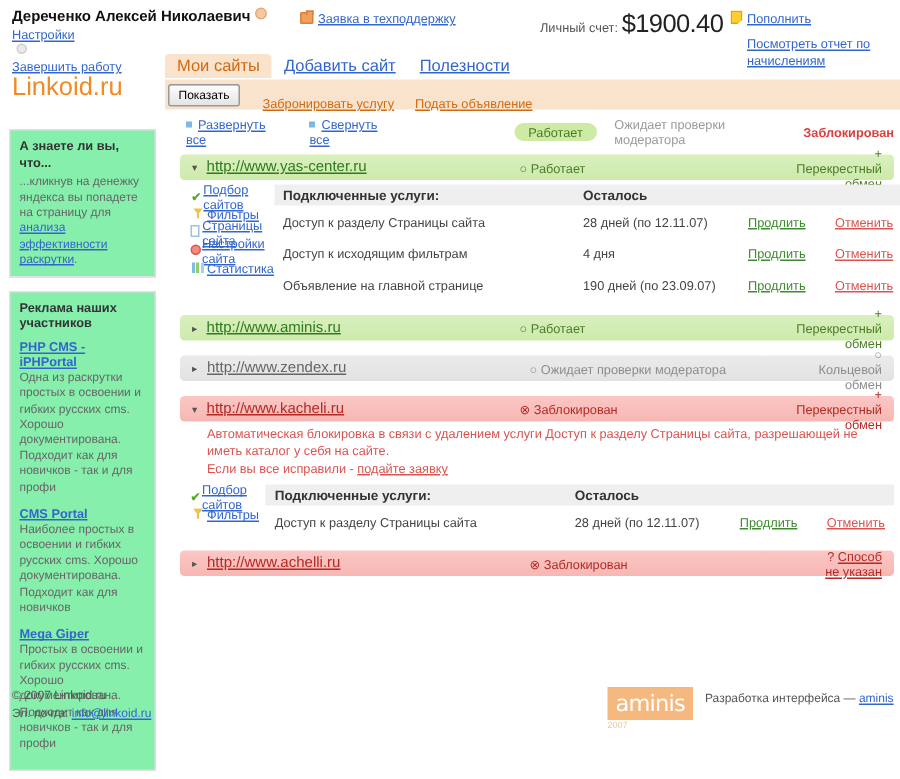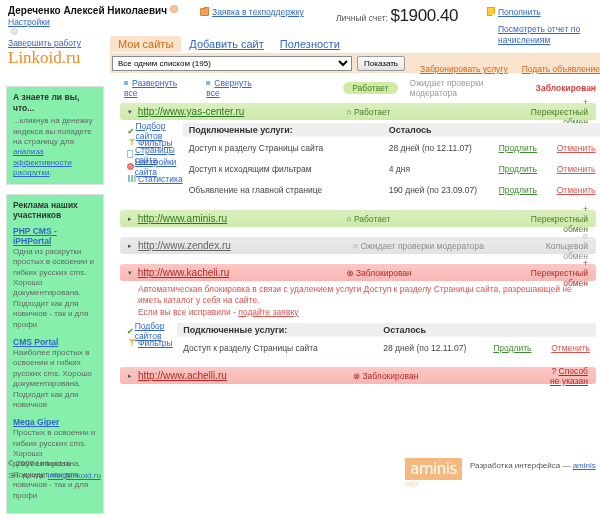--- a/index.html
+++ b/index.html
@@ -48,40 +48,40 @@
     display:inline-block; width:9px; height:8px;
     background:#f0a05a; border:1px solid #d4823c; border-radius:1px;
     margin-right:3px; vertical-align:-1px;
     position: relative;
   }
   .ico-support:after{
     content:""; position:absolute; left:3px; top:-2px; width:3px; height:2px;
     background:#f0a05a; border:1px solid #d4823c; border-bottom:none;
   }
   .account-block {
-    position:absolute; left:336px; top:6px;
+    position:absolute; left:360px; top:6px;
     white-space: nowrap;
   }
   .account-label { font-size:8.5px; color:#555; }
   .account-amount { font-size:17px; color:#222; letter-spacing:-0.4px; }
   .topup-block { position:absolute; left:487px; top:7px; width:108px; }
   .ico-flag {
     display:inline-block; width:8px; height:9px;
     background:#ffcc33; border:1px solid #e0a800;
     margin-right:3px; vertical-align:-1px;
     clip-path: polygon(0 0, 100% 0, 100% 70%, 55% 100%, 0 100%);
   }
   .topup-block a { font-size:8.5px; }
   .report-link { display:block; margin-top:7px; margin-left:11px; line-height:1.25; width:92px;}
 
   
   .logo {
     position: absolute; left: 8px; top: 48px;
     font-size: 17px; color: #f08a24;
-    font-family: Liberation Serif, serif;
+    font-family: Liberation Sans, sans-serif;
   }
 
   
   .nav-wrap { position:absolute; left:110px; top:34px; right:0; }
   .tabs { display:flex; align-items:flex-end; gap:0; height:18px; }
   .tab {
     font-size:11px; padding:2px 8px 2px 8px;
     color:#3366cc; text-decoration:underline; cursor:pointer;
     white-space:nowrap;
   }
@@ -241,23 +241,20 @@
 
 <div class="logo">Linkoid.ru</div>
 
 <div class="nav-wrap">
   <div class="tabs">
     <div class="tab active">Мои сайты</div>
     <div class="tab">Добавить сайт</div>
     <div class="tab">Полезности</div>
   </div>
   <div class="filter-bar">
-    <select class="site-select">
-      <option>Все одним списком (195)</option>
-    </select>
     <button class="go-btn">Показать</button>
     <div class="bar-links">
       <a href="#">Забронировать услугу</a>
       <a href="#">Подать объявление</a>
     </div>
   </div>
 </div>
 
 <div class="content">
 

